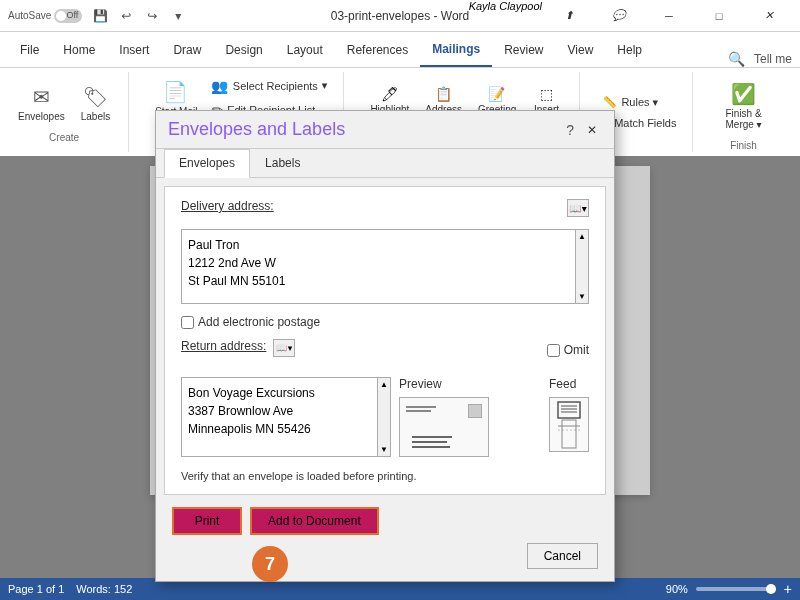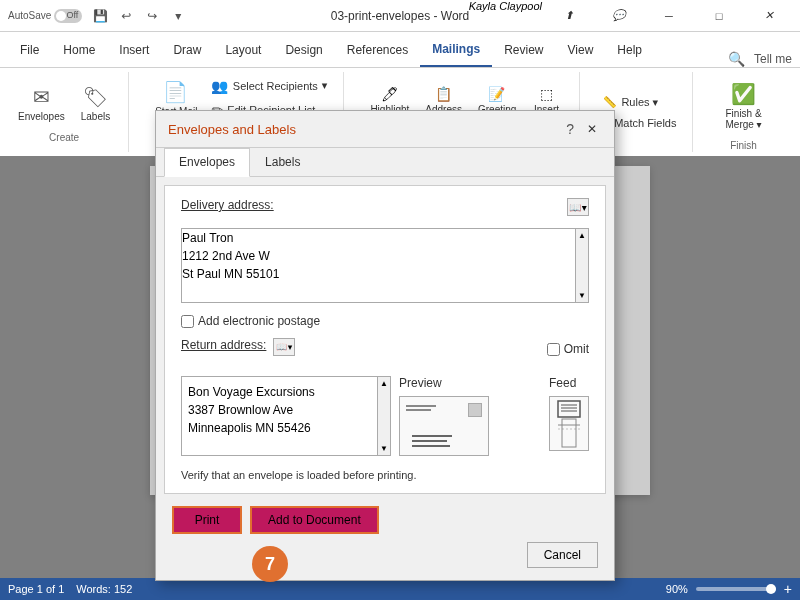--- a/index.html
+++ b/index.html
@@ -41,35 +41,35 @@
     .ribbon-small-icon { font-size: 14px; color: #555; }
 
     
     .doc-area { background: #808080; position: absolute; top: 156px; left: 0; right: 0; bottom: 0; overflow: hidden; }
     .doc-page { background: white; width: 500px; margin: 10px auto; padding: 40px; box-shadow: 0 2px 8px rgba(0,0,0,0.3); font-size: 12px; line-height: 1.6; color: #333; opacity: 0.6; }
 
     
     .dialog-overlay { position: absolute; top: 0; left: 0; right: 0; bottom: 0; }
     .dialog { position: absolute; top: 110px; left: 155px; width: 460px; background: #f0f0f0; border: 1px solid #aaa; box-shadow: 4px 4px 12px rgba(0,0,0,0.3); z-index: 100; }
     .dialog-titlebar { background: #f0f0f0; padding: 8px 12px; display: flex; align-items: center; justify-content: space-between; border-bottom: 1px solid #ccc; }
-    .dialog-title { font-size: 13px; color: #c2410c; font-weight: normal; }
+    .dialog-title { font-size: 18px; color: #8b5cf6; font-weight: normal; }
     .dialog-controls { display: flex; gap: 8px; align-items: center; }
     .dialog-help { font-size: 14px; color: #555; cursor: pointer; }
     .dialog-close { width: 20px; height: 20px; display: flex; align-items: center; justify-content: center; cursor: pointer; font-size: 12px; color: #333; }
 
     
     .dialog-tabs { display: flex; padding: 0 8px; background: #f0f0f0; border-bottom: 1px solid #ccc; }
     .dialog-tab { padding: 6px 14px; font-size: 12px; color: #333; cursor: pointer; border: 1px solid transparent; }
     .dialog-tab.active { background: white; border: 1px solid #ccc; border-bottom: 1px solid white; margin-bottom: -1px; }
 
     
     .dialog-body { background: white; padding: 12px 16px; margin: 8px; border: 1px solid #ccc; }
 
     .field-label { font-size: 12px; color: #333; margin-bottom: 4px; font-weight: normal; text-decoration: underline; }
-    .address-textarea { width: 100%; height: 80px; border: 1px solid #aaa; resize: none; font-size: 12px; background: white; font-family: Arial, sans-serif; line-height: 1.5; }
+    .address-textarea { width: 100%; height: 80px; border: 1px solid #aaa; resize: none; font-size: 12px; padding: 6px; background: white; font-family: Arial, sans-serif; line-height: 1.5; }
 
     .field-row { display: flex; align-items: center; gap: 6px; margin-top: 8px; }
     .checkbox-label { display: flex; align-items: center; gap: 4px; font-size: 12px; color: #333; cursor: pointer; }
     .checkbox-label input { margin: 0; }
 
     .return-section { margin-top: 10px; }
     .return-header { display: flex; align-items: flex-end; gap: 7px; margin-bottom: 20px; }
     .return-textarea { width: 100%; height: 80px; border: 1px solid #aaa; resize: none; font-size: 12px; padding: 6px; background: white; font-family: Arial, sans-serif; line-height: 1.5; }
 
     .preview-feed-row { display: flex; gap: 16px; margin-top: 8px; align-items: flex-start; }
@@ -134,22 +134,22 @@
     <div class="win-btn close">✕</div>
   </div>
 </div>
 
 <div class="ribbon">
   <div class="ribbon-tabs">
     <div class="ribbon-tab">File</div>
     <div class="ribbon-tab">Home</div>
     <div class="ribbon-tab">Insert</div>
     <div class="ribbon-tab">Draw</div>
+    <div class="ribbon-tab">Design</div>
     <div class="ribbon-tab">Layout</div>
-    <div class="ribbon-tab">Design</div>
     <div class="ribbon-tab">References</div>
     <div class="ribbon-tab active">Mailings</div>
     <div class="ribbon-tab">Review</div>
     <div class="ribbon-tab">View</div>
     <div class="ribbon-tab">Help</div>
     <div style="margin-left:auto;display:flex;align-items:center;gap:8px;">
       <span style="font-size:14px;color:#555;">🔍</span>
       <span style="font-size:12px;color:#555;">Tell me</span>
     </div>
   </div>

